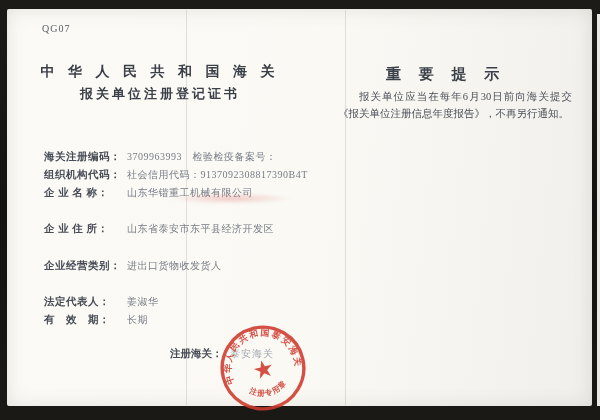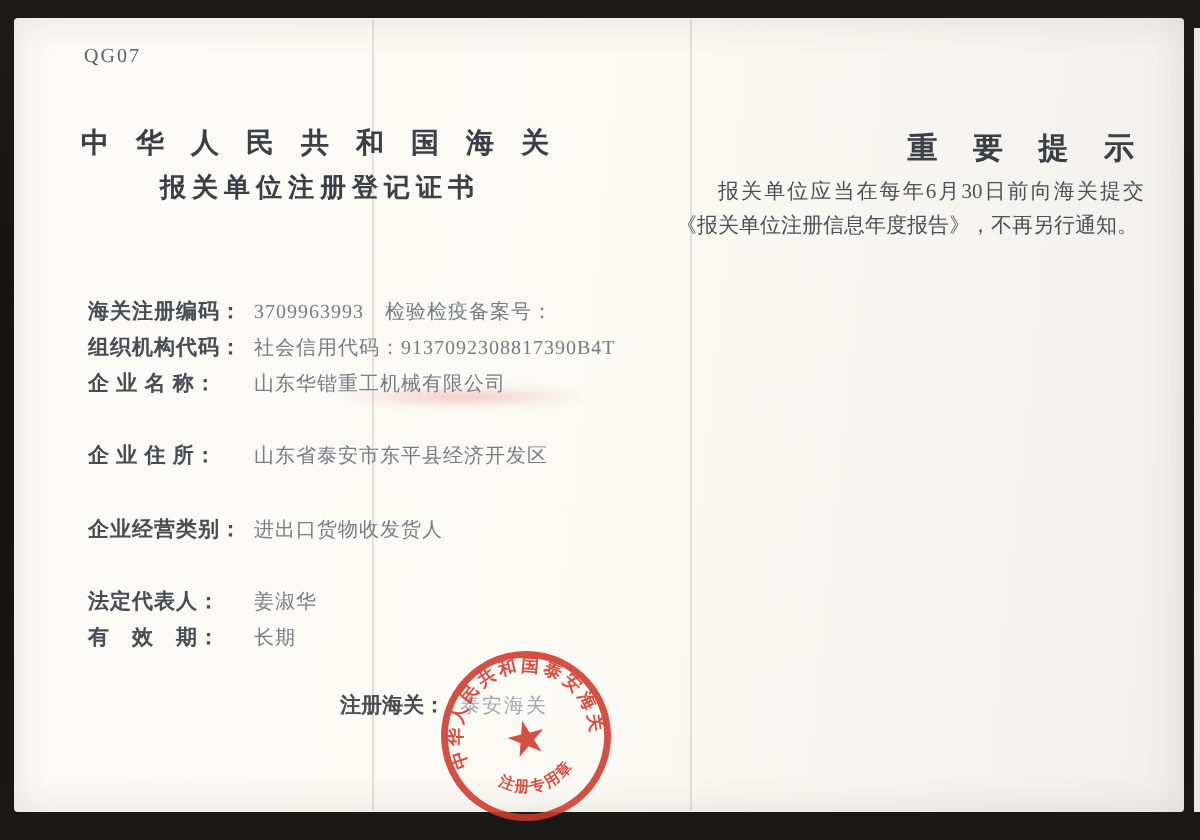--- a/index.html
+++ b/index.html
@@ -16,21 +16,21 @@
   }
   .crease{position:absolute;top:10px;height:395px;width:1px;background:rgba(165,162,152,.30);}
   .crease.c1{left:186px;}
   .crease.c2{left:345px;}
   .txt{position:absolute;color:#4a4f58;}
   .form-code{left:42px;top:23px;font-size:10px;letter-spacing:1px;color:#5c6068;}
   .title1{left:40px;top:63px;width:240px;text-align:center;font-size:14px;font-weight:bold;
           letter-spacing:5px;color:#3b3f47;}
   .title2{left:40px;top:85px;width:240px;text-align:center;font-size:13px;font-weight:bold;
           letter-spacing:3px;color:#3b3f47;}
-  .notice-title{left:362px;top:65px;width:212px;text-align:right;font-size:15px;font-weight:bold;
+  .notice-title{left:340px;top:65px;width:212px;text-align:center;font-size:15px;font-weight:bold;
           letter-spacing:7px;color:#3b3f47;}
   .notice-body{left:338px;top:88px;width:234px;font-size:10.5px;line-height:17px;
           text-align:justify;text-indent:2em;color:#4a4f58;}
   .row{position:absolute;left:44px;white-space:nowrap;}
   .row .lbl{display:inline-block;width:79px;font-size:10.5px;font-weight:bold;
           color:#474c55;letter-spacing:.5px;}
   .row .val{font-size:10px;color:#767c86;letter-spacing:.5px;}
   .r1{top:146px;} .r2{top:164px;} .r3{top:182px;} .r4{top:218px;}
   .r5{top:255px;} .r6{top:273px;} .r7{top:291px;} .r8{top:309px;}
   .reg-row{position:absolute;left:170px;white-space:nowrap;}

